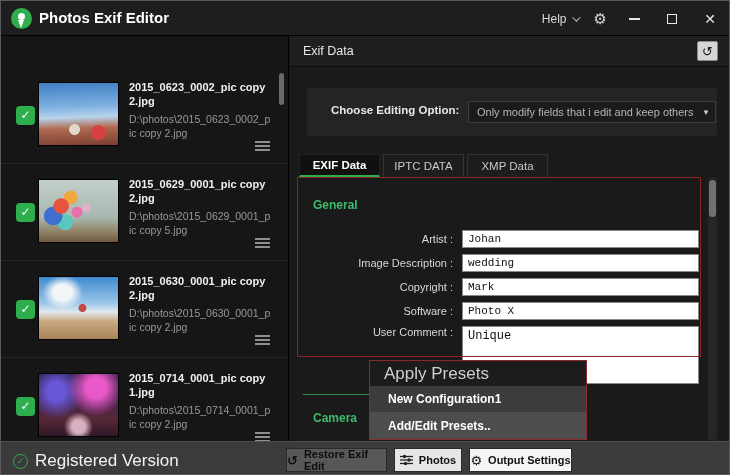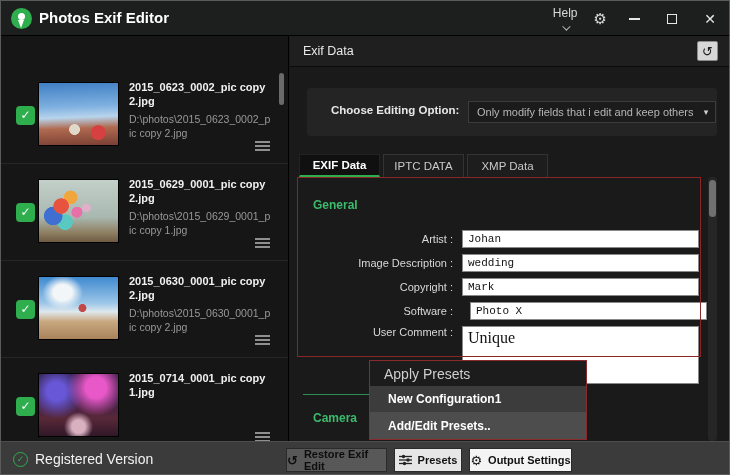--- a/index.html
+++ b/index.html
@@ -9,21 +9,21 @@
     position:relative; width:730px; height:475px; margin:0 auto;
     background:#1a1a1a; border:1px solid #5a5a5a; overflow:hidden;
   }
   
   .titlebar { position:absolute; left:0; top:0; width:100%; height:35px; background:#1d1f1e; border-bottom:1px solid #000; }
   .logo { position:absolute; left:10px; top:7px; width:21px; height:21px; border-radius:50%; background:#2fae4e; }
   .logo .dot { position:absolute; left:7px; top:5px; width:7px; height:7px; border-radius:50%; background:#fff; }
   .logo .pin { position:absolute; left:7px; top:12px; width:0; height:0; border-left:3.5px solid transparent; border-right:3.5px solid transparent; border-top:8px solid #fff; }
   .app-title { position:absolute; left:38px; top:8px; font-size:15px; font-weight:bold; color:#fff; }
   .tb-right { position:absolute; right:8px; top:0; height:35px; display:flex; align-items:center; gap:16px; }
-  .help { display:flex; align-items:center; gap:5px; color:#d9d9d9; font-size:12px; cursor:default;flex-direction:column; }
+  .help { display:flex; align-items:center; gap:5px; color:#d9d9d9; font-size:12px; cursor:default; }
   .chev { width:6px; height:6px; border-right:1.5px solid #bbb; border-bottom:1.5px solid #bbb; transform:rotate(45deg) translateY(-2px); }
   .gear-tb { color:#d9d9d9; font-size:15px; line-height:1; }
   .winbtn { width:22px; height:22px; display:flex; align-items:center; justify-content:center; color:#e6e6e6; }
   .min-glyph { width:11px; height:2px; background:#e6e6e6; }
   .max-glyph { width:10px; height:10px; border:1.5px solid #e6e6e6; }
   .close-glyph { font-size:14px; line-height:1; }
   
   .sidebar { position:absolute; left:0; top:35px; width:288px; height:405px; background:#161616; border-right:1px solid #000; }
   .sidebar-header { position:absolute; left:0; top:0; width:100%; height:31px; background:#1f1f1f; border-bottom:1px solid #0a0a0a; }
   .sidebar-header .hd { position:absolute; left:10px; top:8px; font-size:13px; color:#e8e8e8; }
@@ -73,35 +73,35 @@
   .choose-select .val { flex:1; padding-left:8px; font-size:11px; color:#b5b5b5; white-space:nowrap; overflow:hidden; }
   .choose-select .caret { width:18px; font-size:9px; color:#cfcfcf; text-align:center; }
   .tabs { position:absolute; left:9px; top:118px; display:flex; gap:3px; }
   .tab { height:23px; width:81px; display:flex; align-items:center; justify-content:center; font-size:11.5px; color:#c9c9c9; background:#1d1d1d; border:1px solid #333; border-bottom:none; }
   .tab.active { background:#101010; color:#fff; font-weight:bold; border-color:#222; border-bottom:2px solid #2fae4e; }
   .section-title { position:absolute; font-size:12px; font-weight:bold; color:#3cba6c; }
   .form-row { position:absolute; left:12px; width:412px; display:flex; align-items:center; }
   .form-row .lbl { width:160px; text-align:right; padding-right:9px; font-size:11px; color:#d8d8d8; }
   .form-row input { width:237px; height:18px; background:#fff; border:1px solid #888; font-size:11px; color:#111; padding:0 5px; font-family:Liberation Mono, monospace; }
   .form-row.ta { align-items:flex-start; }
-  .form-row textarea { width:237px; height:58px; background:#fff; border:1px solid #888; font-size:16px; color:#111; padding:2px 5px; resize:none; font-family:Liberation Serif, serif; }
+  .form-row textarea { width:237px; height:58px; background:#fff; border:1px solid #888; font-size:12px; color:#111; padding:2px 5px; resize:none; font-family:Liberation Mono, monospace; }
   .green-divider { position:absolute; left:13px; top:358px; width:70px; height:1px; background:#2f8d52; }
   .red-outline { position:absolute; left:7px; top:141px; width:404px; height:180px; border:1px solid #8b2626; pointer-events:none; z-index:5; }
   .main-scroll { position:absolute; left:418px; top:141px; width:9px; height:264px; background:#262626; border-radius:4px; }
   .main-scroll .thumbbar { position:absolute; left:1px; top:3px; width:7px; height:37px; background:#707070; border-radius:4px; }
   
   .popup { position:absolute; left:368px; top:359px; width:218px; height:80px; border:1px solid #8b2a2a; z-index:10; }
-  .popup .ph { height:25px; background:#1c1c1c; color:#cfcfcf; font-size:14px; display:flex; align-items:center; padding-left:14px; }
+  .popup .ph { height:25px; background:#1c1c1c; color:#cfcfcf; font-size:17px; display:flex; align-items:center; padding-left:14px; }
   .popup .pi1 { height:26px; background:#3c3c3c; color:#fff; font-size:12px; font-weight:bold; display:flex; align-items:center; padding-left:18px; }
   .popup .pi2 { height:27px; background:#4d4d4d; color:#fff; font-size:12px; font-weight:bold; display:flex; align-items:center; padding-left:18px; }
   
   .statusbar { position:absolute; left:0; top:440px; width:100%; height:35px; background:#3b3b3b; border-top:1px solid #4d4d4d; }
   .reg { position:absolute; left:12px; top:9px; display:flex; align-items:center; gap:7px; }
   .reg-ic { width:15px; height:15px; border:1.5px solid #2fae4e; border-radius:50%; color:#2fae4e; font-size:9px; font-weight:bold; text-align:center; line-height:13px; }
-  .reg-txt { font-size:14px; color:#f2f2f2; }
+  .reg-txt { font-size:17px; color:#f2f2f2; }
   .sb-btn { position:absolute; top:6px; height:24px; display:flex; align-items:center; justify-content:center; gap:6px; font-size:11px; font-weight:bold; color:#111; border:1px solid #2a2a2a; }
   .btn-restore { left:285px; width:101px; background:#585858; color:#0d0d0d; }
   .btn-presets { left:393px; width:68px; background:#e6e6e6; }
   .btn-output { left:468px; width:103px; background:#f4f4f4; }
   .btn-start { position:absolute; left:620px; top:5px; width:98px; height:26px; background:#2fb050; border:1px solid #1f8038; border-radius:2px; color:#fff; font-size:12.5px; font-weight:bold; display:flex; align-items:center; justify-content:center;margin-top:40px; }
   .ric { font-size:13px; line-height:1; }
 </style>
 </head>
 <body>
 
@@ -144,21 +144,21 @@
             <i></i>
             <i></i>
           </span>
       </div>
 
       <div class="photo-item">
         <span class="pcheck">✓</span>
         <div class="thumb thumb-balloons"></div>
         <div class="pmeta">
           <div class="fname">2015_0629_0001_pic copy 2.jpg</div>
-          <div class="fpath">D:\photos\2015_0629_0001_pic copy 1.jpg</div>
+          <div class="fpath">D:\photos\2015_0629_0001_pic copy 5.jpg</div>
         </div>
         <span class="menu-ic">
             <i></i>
             <i></i>
             <i></i>
           </span>
       </div>
 
       <div class="photo-item">
         <span class="pcheck">✓</span>
@@ -172,20 +172,21 @@
             <i></i>
             <i></i>
           </span>
       </div>
 
       <div class="photo-item">
         <span class="pcheck">✓</span>
         <div class="thumb thumb-party"></div>
         <div class="pmeta">
           <div class="fname">2015_0714_0001_pic copy 1.jpg</div>
+          <div class="fpath">D:\photos\2015_0714_0001_pic copy 2.jpg</div>
         </div>
         <span class="menu-ic">
             <i></i>
             <i></i>
             <i></i>
           </span>
       </div>
 
     </div>
     <div class="list-scroll">
@@ -220,21 +221,21 @@
       <input type="text" value="Johan" style="">
     </div>
     <div class="form-row" style="top:218px;">
       <span class="lbl">Image Description :</span>
       <input type="text" value="wedding" style="">
     </div>
     <div class="form-row" style="top:242px;">
       <span class="lbl">Copyright :</span>
       <input type="text" value="Mark" style="">
     </div>
-    <div class="form-row" style="top:266px;gap:8px;">
+    <div class="form-row" style="top:266px;">
       <span class="lbl">Software :</span>
       <input type="text" value="Photo X" style="">
     </div>
     <div class="form-row ta" style="top:290px;">
       <span class="lbl">User Comment :</span>
       <textarea style="">Unique</textarea>
     </div>
 
     <div class="green-divider"></div>
     <div class="section-title" style="left:23px; top:375px;">Camera</div>
@@ -264,21 +265,21 @@
       <svg width="13" height="12" viewBox="0 0 13 12">
         <g stroke="#222" stroke-width="1.3">
           <line x1="0" y1="2.5" x2="13" y2="2.5"></line>
             <line x1="0" y1="6" x2="13" y2="6"></line>
             <line x1="0" y1="9.5" x2="13" y2="9.5"></line>
         </g>
         <circle cx="4.5" cy="2.5" r="1.7" fill="#222"></circle>
           <circle cx="9" cy="6" r="1.7" fill="#222"></circle>
           <circle cx="5.5" cy="9.5" r="1.7" fill="#222"></circle>
       </svg>
-      <span>Presets</span>
+      <span>Photos</span>
     </div>
     <div class="sb-btn btn-output">
       <span class="ric">⚙</span>
       <span>Output Settings</span>
     </div>
     <div class="btn-start">Start Process</div>
   </div>
 
 </div>
 

